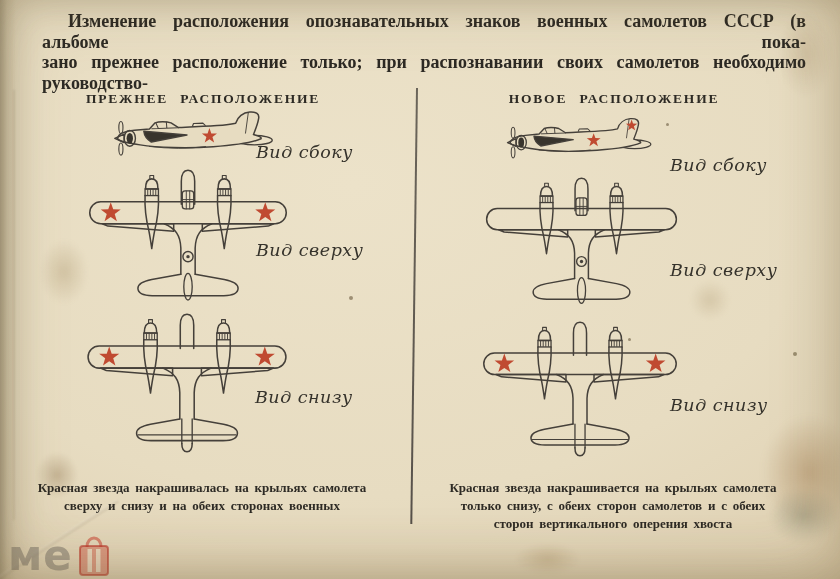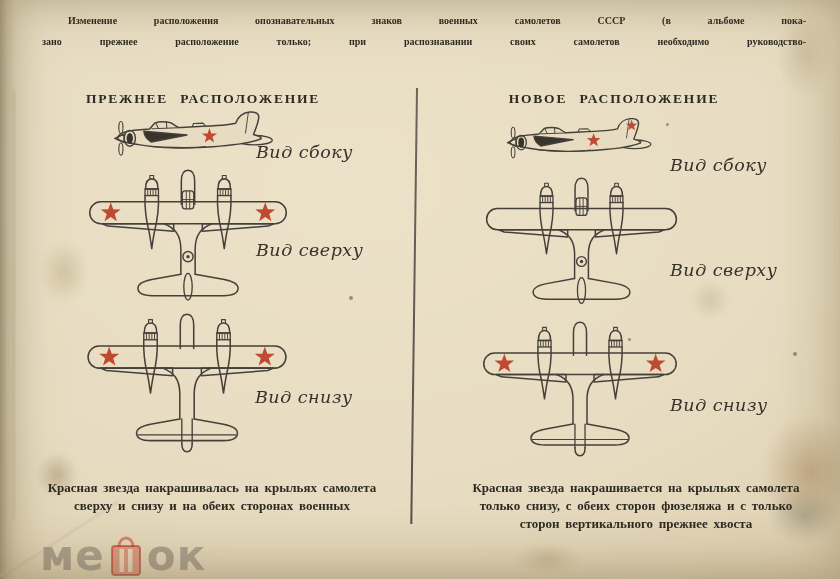--- a/index.html
+++ b/index.html
@@ -17,21 +17,21 @@
     background:linear-gradient(90deg, rgba(140,130,105,.55), rgba(190,178,148,.35) 45%, rgba(0,0,0,0));}
   .crease-v{position:absolute;left:13px;top:90px;width:4px;height:430px;filter:blur(1px);
     background:linear-gradient(90deg, rgba(115,98,68,.20), rgba(246,240,224,.28));}
   .crease-d{position:absolute;left:-20px;top:540px;width:150px;height:3px;transform:rotate(-33deg);filter:blur(1px);
     background:linear-gradient(180deg, rgba(248,242,226,.55), rgba(120,100,70,.30));}
   .stain{position:absolute;border-radius:50%;pointer-events:none;}
   .speck{position:absolute;border-radius:50%;background:rgba(92,76,50,.55);pointer-events:none;}
 
   .header{
     position:absolute;left:42px;top:11px;width:764px;
-    font-size:10px;line-height:20.5px;font-weight:bold;color:#2d2a24;
+    font-size:18px;line-height:20.5px;font-weight:bold;color:#2d2a24;
     word-spacing:2.5px;
   }
   .header .hl{text-align:justify;text-align-last:justify;}
   .header .hl.first{text-indent:26px;}
   .header .hl.last{text-align-last:left;}
 
   .col-title{
     position:absolute;top:91px;font-size:13.5px;font-weight:bold;color:#2d2a24;
     letter-spacing:1.8px;word-spacing:7px;text-align:center;
   }
@@ -48,27 +48,27 @@
 
   .view-label{
     position:absolute;font-family:"DejaVu Serif", serif;font-style:italic;
     font-size:17.5px;color:#35322b;white-space:nowrap;letter-spacing:.5px;
   }
 
   .caption{
     position:absolute;top:479px;font-size:13px;font-weight:bold;color:#2e2b25;
     line-height:18px;text-align:center;word-spacing:2.5px;
   }
-  .caption.left{left:28px;width:368px;}
-  .caption.right{left:447px;width:378px;}
+  .caption.left{left:18px;width:368px;}
+  .caption.right{left:424px;width:378px;}
 
   .watermark{
     position:absolute;left:8px;top:528px;display:flex;align-items:flex-end;
     font-family:"DejaVu Sans", sans-serif;font-weight:bold;font-size:42px;line-height:44px;
-    color:rgba(122,117,108,.55);letter-spacing:1px;user-select:none;margin-left:32px;
+    color:rgba(122,117,108,.55);letter-spacing:1px;user-select:none;
   }
   .watermark svg{display:block;margin:0 1px;}
 </style>
 </head>
 <body>
 
 <div class="screenshot">
 
   <div class="edge-left"></div>
   <div class="crease-v"></div>
@@ -272,28 +272,27 @@
       </svg>
   </div>
   <div class="view-label" style="left:670px;top:395px;">Вид снизу</div>
 
   <div class="caption left">
     <div>Красная звезда накрашивалась на крыльях самолета</div>
     <div>сверху и снизу и на обеих сторонах военных</div>
   </div>
   <div class="caption right">
     <div>Красная звезда накрашивается на крыльях самолета</div>
-    <div>только снизу, с обеих сторон фюзеляжа и с только</div>
-    <div>сторон вертикального прежнее хвоста</div>
+    <div>только снизу, с обеих сторон самолетов и с обеих</div>
+    <div>сторон вертикального оперения хвоста</div>
   </div>
 
   <div class="watermark">
     <span>ме</span>
     <svg width="40" height="50" viewBox="0 0 40 50">
       <path d="M13 19 C13 7 27 7 27 19" fill="none" stroke="rgba(200,64,47,.55)" stroke-width="3"></path>
       <rect x="6" y="18" width="28" height="29" rx="3" fill="rgba(205,70,52,.42)" stroke="rgba(185,52,40,.6)" stroke-width="2"></rect>
       <rect x="13.5" y="21" width="4.5" height="23" fill="rgba(234,224,200,.85)"></rect>
       <rect x="22" y="21" width="4.5" height="23" fill="rgba(234,224,200,.85)"></rect>
     </svg>
-    <span>ок</span>
   </div>
 
 </div>
 
 </body></html>

